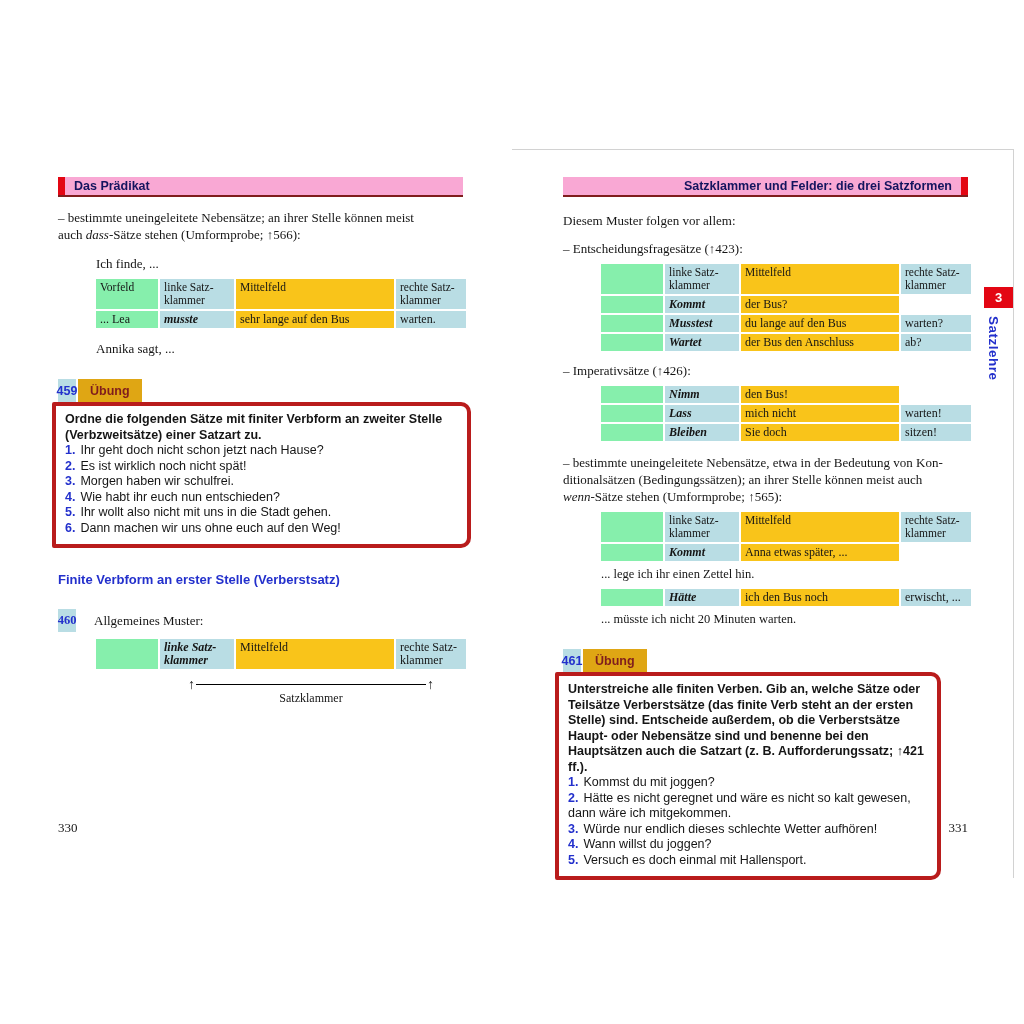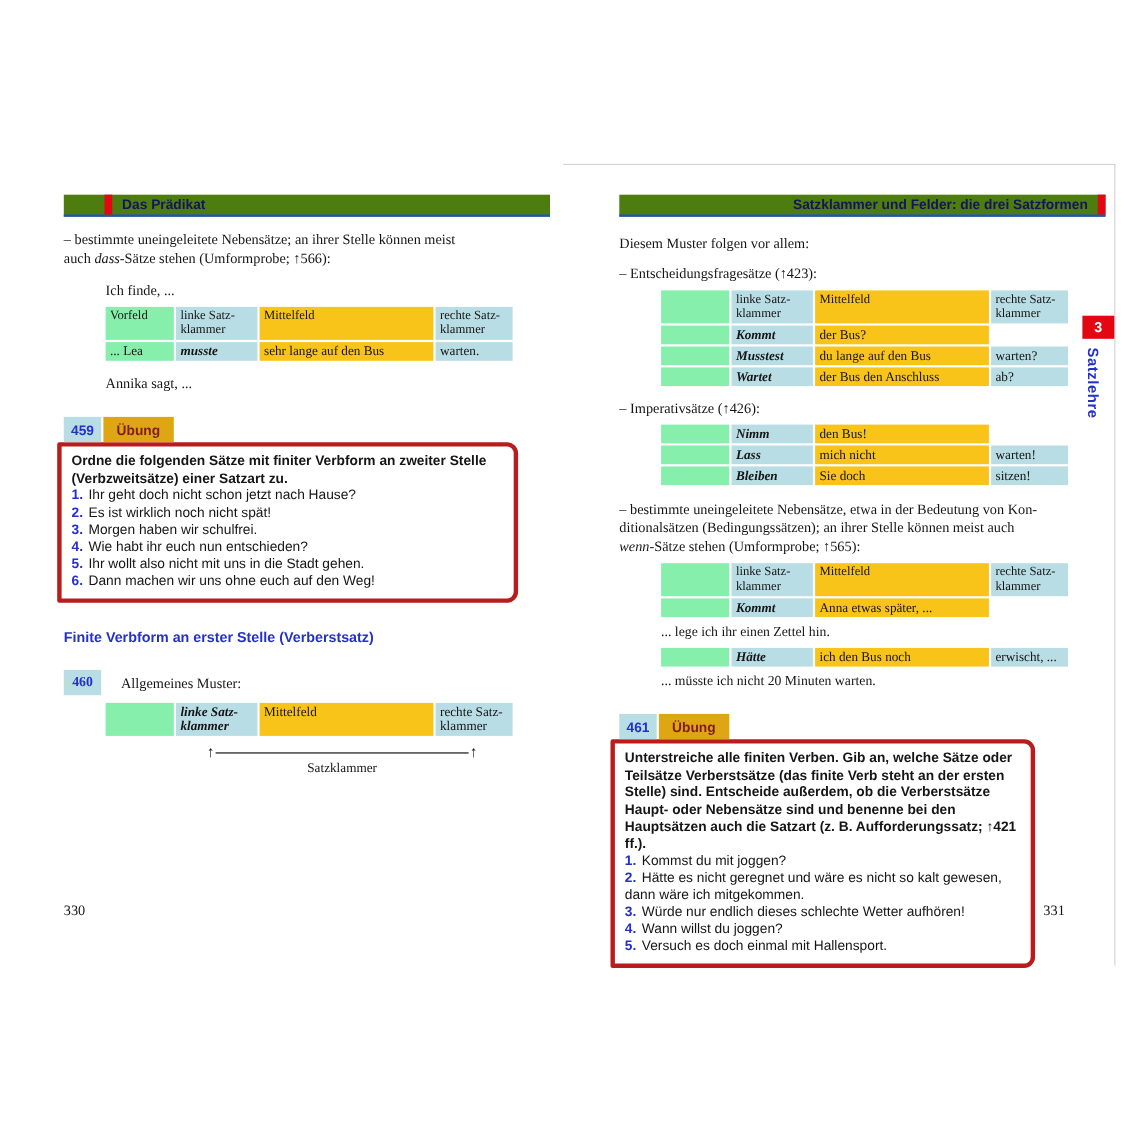--- a/index.html
+++ b/index.html
@@ -9,23 +9,23 @@
   }
   
   .edge-top{position:absolute;left:512px;top:149px;width:502px;border-top:1px solid #d2d2d2;}
   .edge-right{position:absolute;left:1013px;top:149px;height:729px;border-left:1px solid #d2d2d2;}
 
   .page{position:absolute;top:150px;height:726px;box-sizing:border-box;}
   .page-left{left:55px;width:415px;padding-left:3px;}
   .page-right{left:563px;width:405px;}
 
   
-  .bar{margin-top:27px;height:18px;background:#4d7c0f;display:flex;align-items:center;
-       border-bottom:2px solid #1d4ed8;box-sizing:content-box;
-       font-family:"Liberation Sans", sans-serif;font-weight:bold;font-size:12.5px;color:#14145e;padding-left:37px;}
+  .bar{margin-top:27px;height:18px;background:#f9a8d4;display:flex;align-items:center;
+       border-bottom:2px solid #7f1d1d;box-sizing:content-box;
+       font-family:"Liberation Sans", sans-serif;font-weight:bold;font-size:12.5px;color:#14145e;}
   .bar-left{width:405px;}
   .bar-right{width:405px;justify-content:flex-end;}
   .bar-red{width:7px;height:18px;background:#e30613;flex:0 0 auto;}
   .bar-left .bar-red{margin-right:9px;}
   .bar-right .bar-red{margin-left:9px;}
 
   .para{margin-top:12px;font-size:13px;line-height:17px;width:405px;}
   .it{font-style:italic;}
   .lead{margin:13px 0 4px 38px;font-size:13px;}
   .note{margin:6px 0 0 38px;font-size:12.5px;}
@@ -42,21 +42,21 @@
   .rk{background:#b9dde4;}
   .none{background:transparent;}
   .hdr{min-height:28px;}
   .dat{min-height:16px;font-size:12px;}
   .dat2{min-height:30px;font-size:12px;}
   .verb{font-weight:bold;font-style:italic;}
 
   
   .ex-tabs{display:flex;gap:2px;margin-top:22px;align-items:flex-end;
            font-family:"Liberation Sans", sans-serif;}
-  .ex-num{width:34px;height:23px;background:#b9dde4;color:#2330cc;font-weight:bold;
+  .ex-num{width:18px;height:23px;background:#b9dde4;color:#2330cc;font-weight:bold;
           font-size:12.5px;display:flex;align-items:center;justify-content:center;}
   .ex-tab{height:23px;background:#dfa614;color:#7f1d1d;font-weight:bold;font-size:12.5px;
           display:flex;align-items:center;padding:0 12px;}
   .ex-box{border:4px solid #b91c1c;border-radius:2px 10px 10px 2px;padding:6px 9px 8px;
           font-family:"Liberation Sans", sans-serif;font-size:12.5px;line-height:15.5px;
           box-sizing:border-box;}
   .ex-box-left{margin-left:-6px;width:419px;}
   .ex-box-right{margin-left:-8px;width:386px;}
   .ex-task{font-weight:bold;}
   .ex-item .n{color:#2330cc;font-weight:bold;margin-right:5px;}

